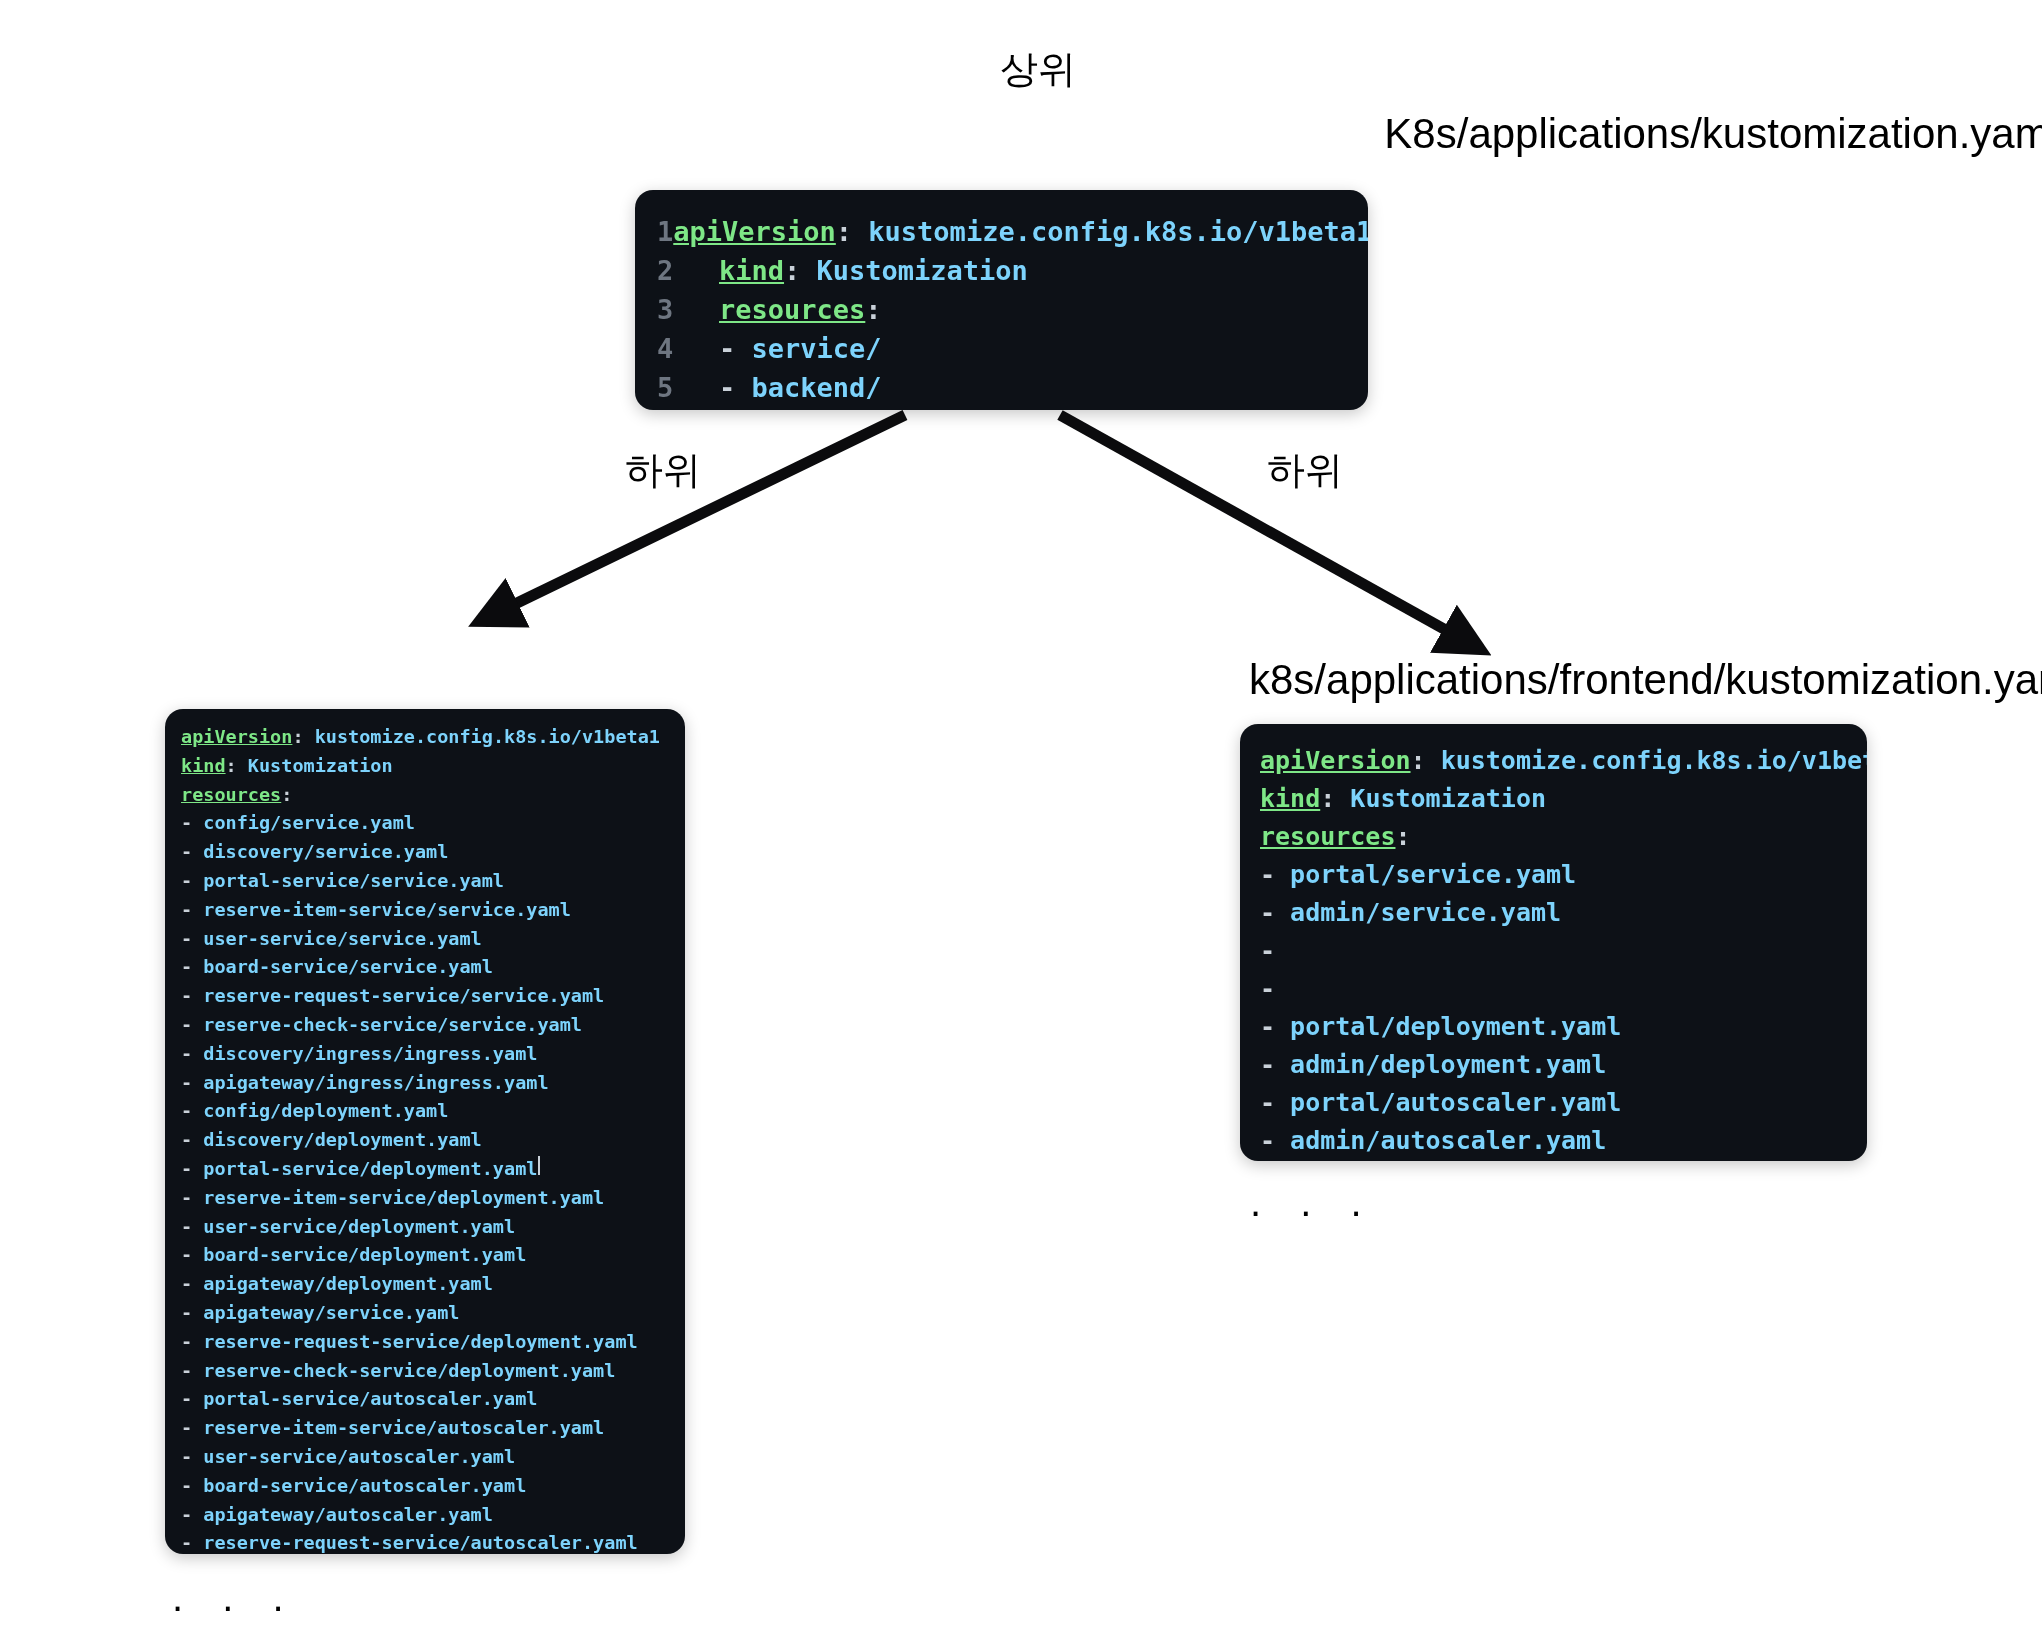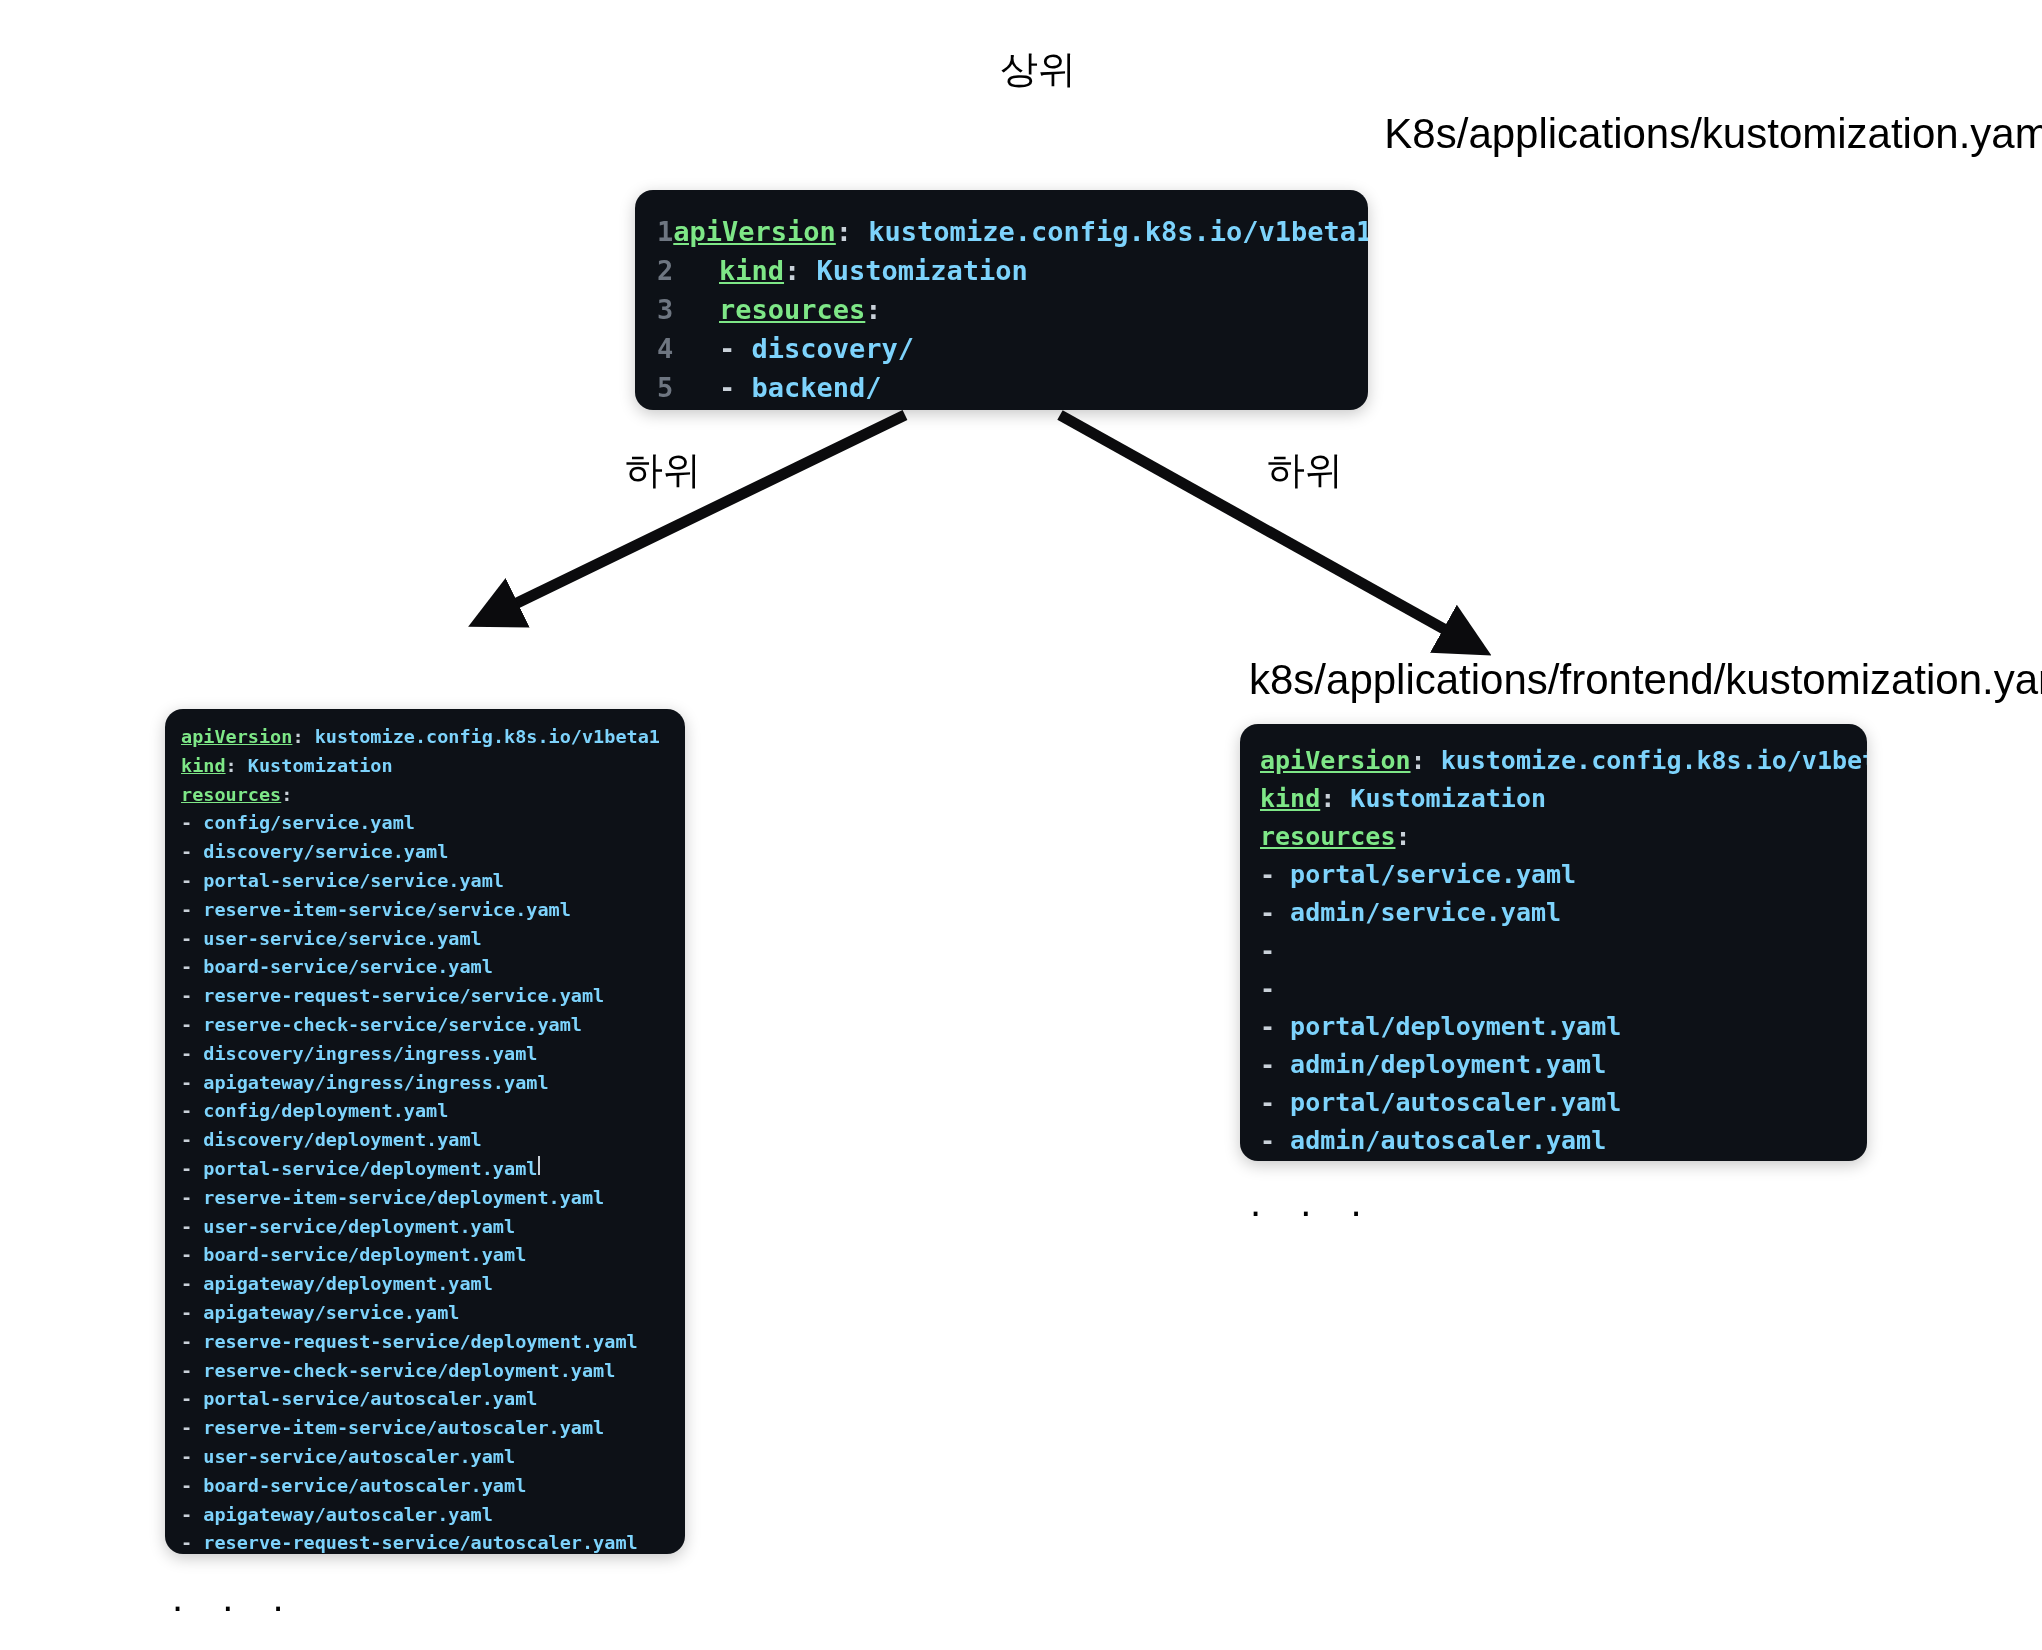--- a/index.html
+++ b/index.html
@@ -144,21 +144,21 @@
 <div id="canvas">
 
   <div class="label label-top-kr">상위</div>
   <div class="label label-top-path">K8s/applications/kustomization.yaml</div>
 
   <div class="code-card top">
     <div id="root-code-lines">
         <div class="code-line"><span class="gutter">1</span><span class="tok-key">apiVersion</span><span class="tok-punct">: </span><span class="tok-val">kustomize.config.k8s.io/v1beta1</span></div>
         <div class="code-line"><span class="gutter">2</span><span class="tok-key">kind</span><span class="tok-punct">: </span><span class="tok-val">Kustomization</span></div>
         <div class="code-line"><span class="gutter">3</span><span class="tok-key">resources</span><span class="tok-punct">:</span></div>
-        <div class="code-line"><span class="gutter">4</span><span class="tok-dash">- </span><span class="tok-val">discovery/</span></div>
+        <div class="code-line"><span class="gutter">4</span><span class="tok-dash">- </span><span class="tok-val">service/</span></div>
         <div class="code-line"><span class="gutter">5</span><span class="tok-dash">- </span><span class="tok-val">backend/</span></div>
       </div>
   </div>
 
   <svg class="arrow-layer" viewBox="0 0 2042 1650" width="2042" height="1650" xmlns="http://www.w3.org/2000/svg">
     <defs>
       <marker id="arrowhead" markerWidth="5" markerHeight="5" refX="3.6" refY="2.5" orient="auto" markerUnits="strokeWidth">
         <path d="M0,0 L5,2.5 L0,5 z" fill="#0b0b0d"></path>
       </marker>
     </defs>

